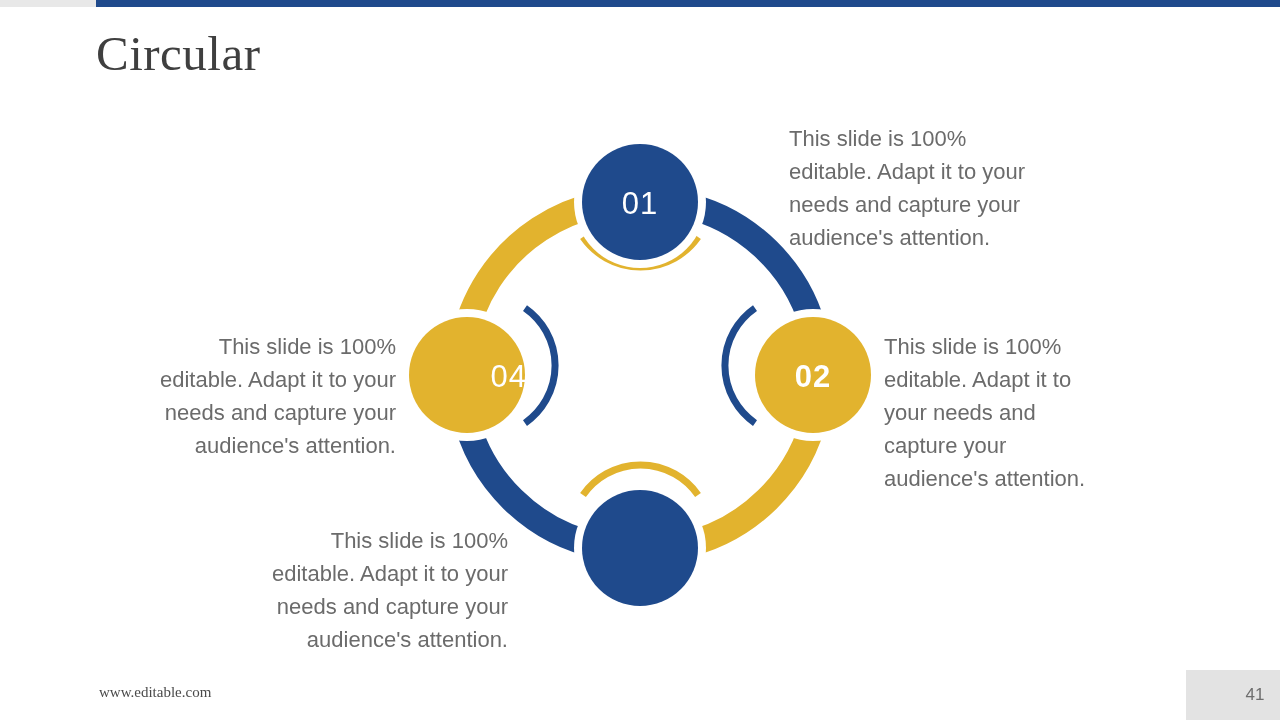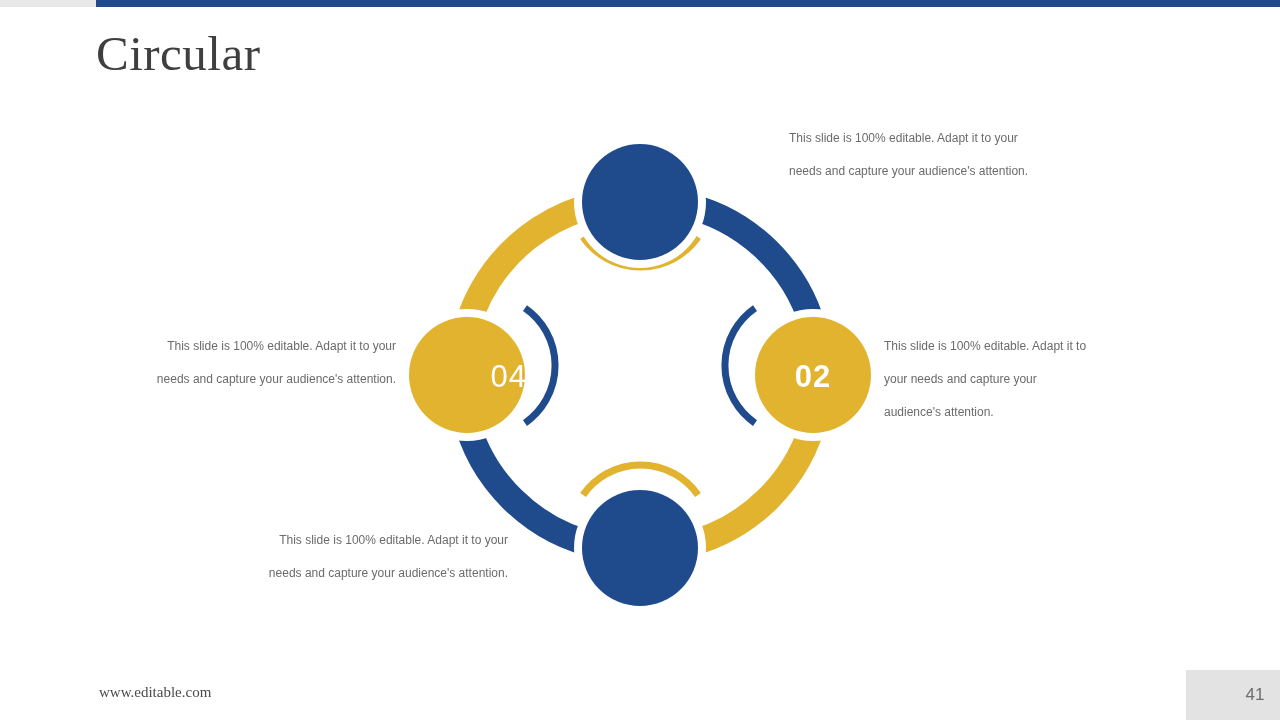--- a/index.html
+++ b/index.html
@@ -79,21 +79,21 @@
     position: absolute;
     color: #ffffff;
     font-size: 31px;
     font-family: "Liberation Sans", sans-serif;
     letter-spacing: 1px;
     pointer-events: none;
   }
 
   .body-text {
     position: absolute;
-    font-size: 12px;
+    font-size: 22px;
     line-height: 33px;
     color: #6b6b6b;
     font-family: "Liberation Sans", sans-serif;
   }
   #text-01 { left: 789px; top: 122px; width: 250px; text-align: left; }
   #text-02 { left: 884px; top: 330px; width: 210px; text-align: left; }
   #text-03 { left: 262px; top: 524px; width: 246px; text-align: right; }
   #text-04 { left: 150px; top: 330px; width: 246px; text-align: right; }
 </style>
 </head>
@@ -133,20 +133,21 @@
       <circle cx="413" cy="255" r="58" fill="#e2b32e"></circle>
 
       <circle cx="240" cy="428" r="66" fill="#ffffff"></circle>
       <circle cx="240" cy="428" r="58" fill="#1f4a8c"></circle>
 
       <circle cx="67" cy="255" r="66" fill="#ffffff"></circle>
       <circle cx="67" cy="255" r="58" fill="#e2b32e"></circle>
     </g>
   </svg>
 
+  <div class="node-label" style="left:0; top:66px; width:480px; text-align:center;">01</div>
   <div class="node-label" style="left:353px; top:239px; width:120px; text-align:center;font-weight:bold;">02</div>
   <div class="node-label" style="left:0; top:424px; width:480px; text-align:left;font-style:italic;">03</div>
   <div class="node-label" style="left:7px; top:239px; width:120px; text-align:right;">04</div>
 </div>
 
 <div class="body-text" id="text-01">This slide is 100% editable. Adapt it to your needs and capture your audience's attention.</div>
 <div class="body-text" id="text-02">This slide is 100% editable. Adapt it to your needs and capture your audience's attention.</div>
 <div class="body-text" id="text-03">This slide is 100% editable. Adapt it to your needs and capture your audience's attention.</div>
 <div class="body-text" id="text-04">This slide is 100% editable. Adapt it to your needs and capture your audience's attention.</div>
 

